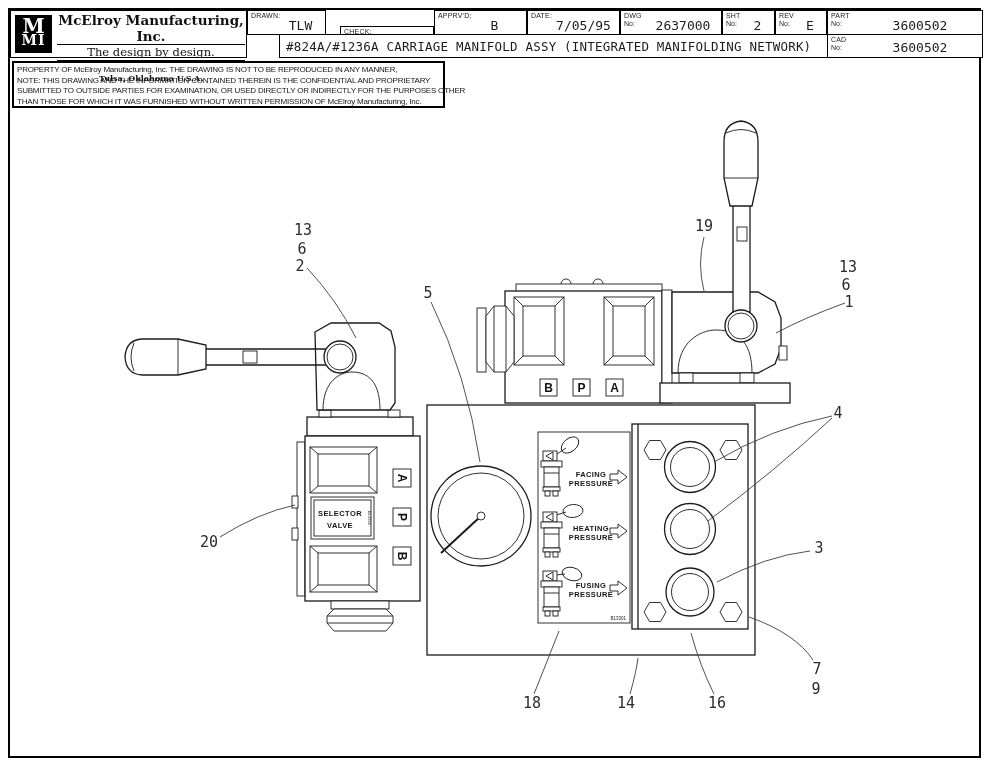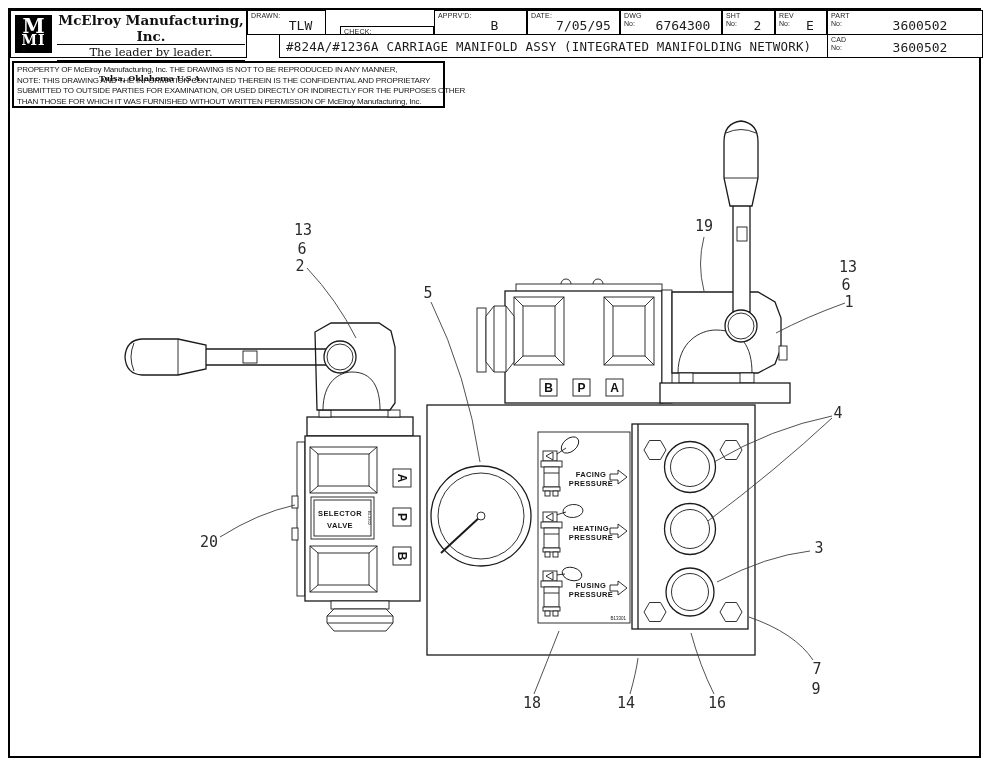--- a/index.html
+++ b/index.html
@@ -54,21 +54,21 @@
   <div class="frame"></div>
 
   <div class="cell logo-cell">
     <div class="logo-sq">
       <div class="l1">M</div>
       <div class="l2">MI</div>
     </div>
     <span class="reg">®</span>
     <div class="company-wrap">
       <div class="company">McElroy Manufacturing, Inc.</div>
-      <div class="tagline">The leader by leader.</div>
+      <div class="tagline">The design by design.</div>
       <div class="location">Tulsa, Oklahoma U.S.A.</div>
     </div>
   </div>
 
   <div class="cell" style="left:247px;top:10px;width:79px;height:25px;">
     <span class="lbl">DRAWN:</span>
     <div class="val val-right">TLW</div>
   </div>
   <div class="cell" style="left:340px;top:10px;width:94px;height:25px;margin-top:16px;">
     <span class="lbl">CHECK:</span>
@@ -78,21 +78,21 @@
     <span class="lbl">APPRV'D:</span>
     <div class="val val-right">B</div>
   </div>
   <div class="cell" style="left:527px;top:10px;width:93px;height:25px;padding-left:8px;">
     <span class="lbl">DATE:</span>
     <div class="val val-right" style="left:20px;">7/05/95</div>
   </div>
   <div class="cell" style="left:620px;top:10px;width:102px;height:25px;">
     <span class="lbl">DWG</span>
     <span class="lbl2">No:</span>
-    <div class="val" style="left:24px;">6764300</div>
+    <div class="val" style="left:24px;">2637000</div>
   </div>
   <div class="cell" style="left:722px;top:10px;width:53px;height:25px;">
     <span class="lbl">SHT</span>
     <span class="lbl2">No:</span>
     <div class="val" style="left:18px;">2</div>
   </div>
   <div class="cell" style="left:775px;top:10px;width:52px;height:25px;">
     <span class="lbl">REV</span>
     <span class="lbl2">No:</span>
     <div class="val" style="left:18px;">E</div>

